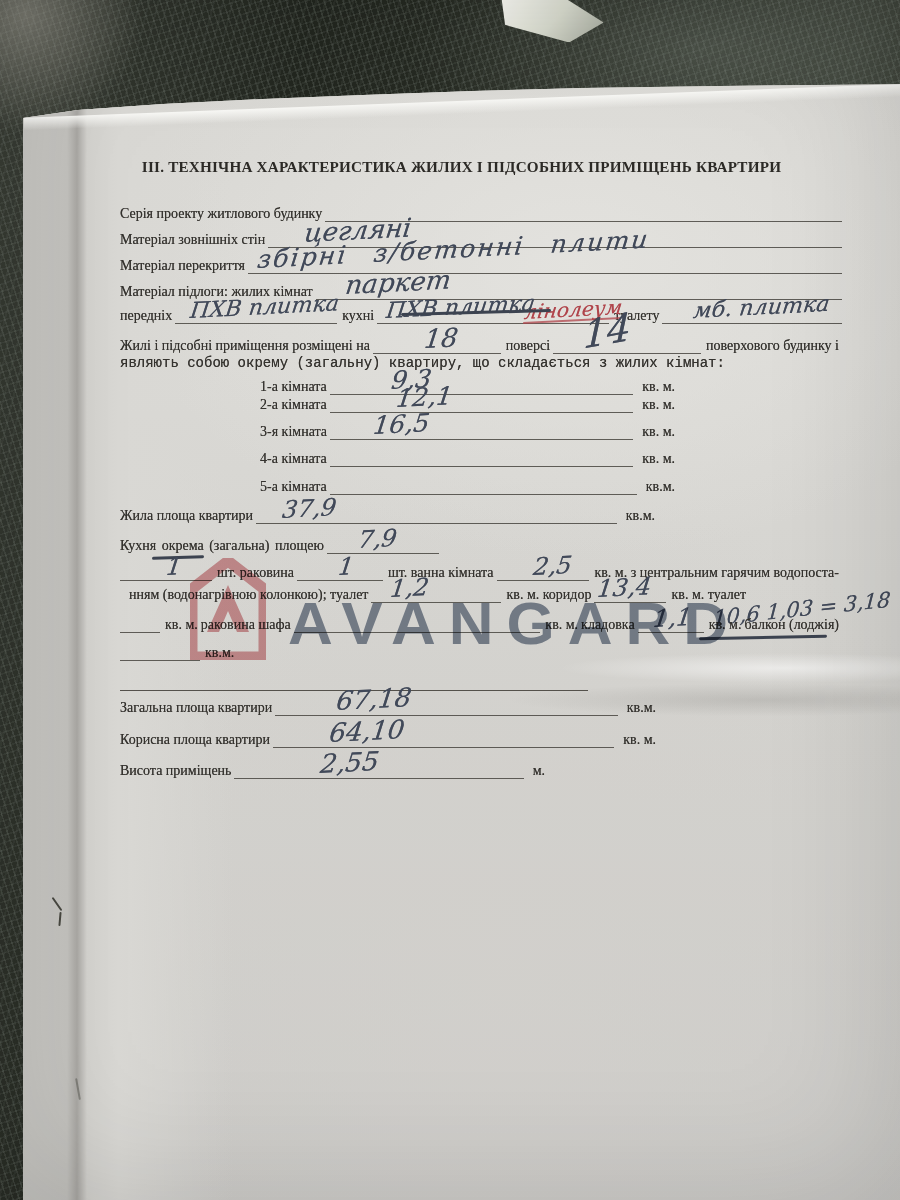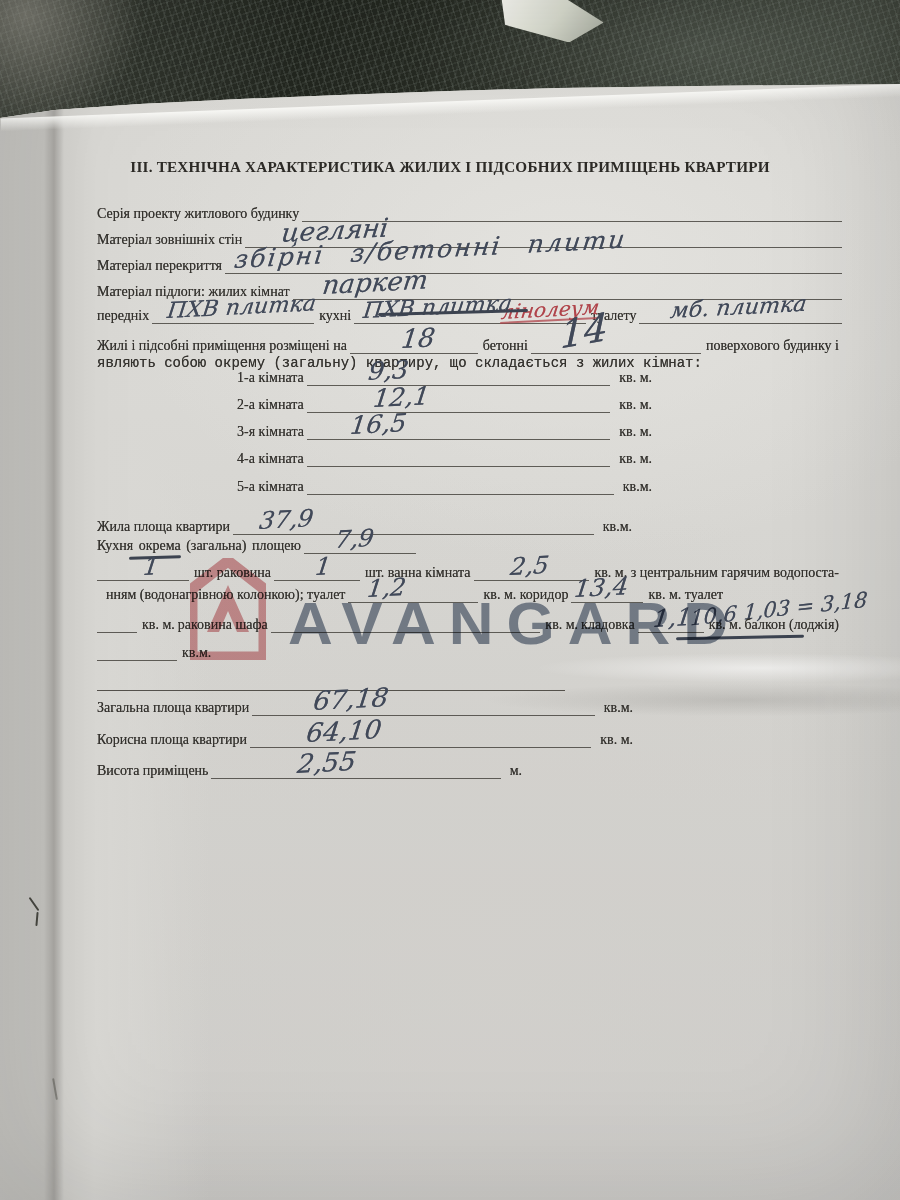--- a/index.html
+++ b/index.html
@@ -24,21 +24,21 @@
   
   #paper{position:absolute;inset:0;z-index:2;
     clip-path:polygon(0 118px,55px 110px,140px 104px,240px 99px,340px 95px,450px 91px,560px 88px,700px 86px,900px 84px,900px 1200px,0 1200px);
     background-color:#d5d4d0;
     background-image:
       linear-gradient(90deg,#c7c6c2 0px,#c3c2be 44px,#a9a7a3 54px,#d3d2ce 64px,#d9d8d4 95px,rgba(0,0,0,0) 210px),
       radial-gradient(ellipse 650px 420px at 63% 22%, rgba(228,227,223,0.9), rgba(228,227,223,0) 70%),
       radial-gradient(ellipse 300px 20px at 760px 668px, rgba(255,255,255,0.55), rgba(255,255,255,0) 75%),
       radial-gradient(ellipse 340px 22px at 740px 700px, rgba(112,110,106,0.22), rgba(0,0,0,0) 75%),
       radial-gradient(ellipse 700px 650px at 55% 80%, rgba(210,208,204,0.8), rgba(0,0,0,0) 75%),
-      linear-gradient(180deg,#d8d7d3 0%,#dad9d5 30%,#d3d2ce 62%,#cbcac7 100%);}
+      linear-gradient(180deg,#d8d7d3 0%,#dad9d5 30%,#d3d2ce 62%,#cbcac7 100%); margin-left: 23px;}
   .edge-light{position:absolute;left:0;top:84px;width:100%;height:13px;
     background:linear-gradient(180deg,rgba(250,250,247,0.95),rgba(250,250,247,0));
     transform:rotate(-2.2deg);transform-origin:100% 0;}
 
   #sheet{position:absolute;inset:0;z-index:3;}
 
   .row{position:absolute;display:flex;align-items:flex-end;white-space:nowrap;
        font-size:14px;color:#35332f;}
   .pr{flex:none;line-height:16px;padding-right:3px;text-shadow:0 0 0.6px rgba(50,48,44,0.8);}
   .padl{padding-left:5px;text-align:center;}
@@ -125,31 +125,31 @@
           <span class="hw" style="left:30px">мб. плитка</span>
         </span>
       </div>
       <div class="mark" style="top:311px;left:378px;width:150px;transform:rotate(-1.5deg)"></div>
 
       <div class="row" style="top:337px;left:97px;right:58px">
         <span class="pr">Жилі і підсобні приміщення розміщені на</span>
         <span class="bl" style="width:128px">
           <span class="hw" style="left:50px;font-size:26px">18</span>
         </span>
-        <span class="pr padl">бетонні</span>
+        <span class="pr padl">поверсі</span>
         <span class="bl grow"></span>
         <span class="pr padl">поверхового будинку і</span>
       </div>
       <div class="hw-abs" style="left:560px;top:312px;font-size:38px;transform:rotate(-10deg) skewX(-12deg)">14</div>
 
       <div class="row plain" style="top:355px;left:97px">
         <span class="pr">являють собою окрему (загальну) квартиру, що складається з жилих кімнат:</span>
       </div>
 
-      <div class="row" style="top:369px;left:237px;width:415px">
+      <div class="row" style="top:378px;left:237px;width:415px">
         <span class="pr">1-а кімната</span>
         <span class="bl grow">
           <span class="hw" style="left:60px;font-size:25px">9,3</span>
         </span>
         <span class="pr unit">кв. м.</span>
       </div>
       <div class="row" style="top:396px;left:237px;width:415px">
         <span class="pr">2-а кімната</span>
         <span class="bl grow">
           <span class="hw" style="left:65px;font-size:25px">12,1</span>
@@ -167,21 +167,21 @@
         <span class="pr">4-а кімната</span>
         <span class="bl grow"></span>
         <span class="pr unit">кв. м.</span>
       </div>
       <div class="row" style="top:478px;left:237px;width:415px">
         <span class="pr">5-а кімната</span>
         <span class="bl grow"></span>
         <span class="pr unit">кв.м.</span>
       </div>
 
-      <div class="row" style="top:518px;left:97px;width:535px">
+      <div class="row" style="top:507px;left:97px;width:535px">
         <span class="pr">Жила площа квартири</span>
         <span class="bl grow">
           <span class="hw" style="left:25px;font-size:24px">37,9</span>
         </span>
         <span class="pr unit">кв.м.</span>
       </div>
 
       <div class="row" style="top:537px;left:97px;right:49px">
         <span class="pr" style="word-spacing:2px">Кухня окрема (загальна) площею</span>
         <span class="bl" style="width:112px">

